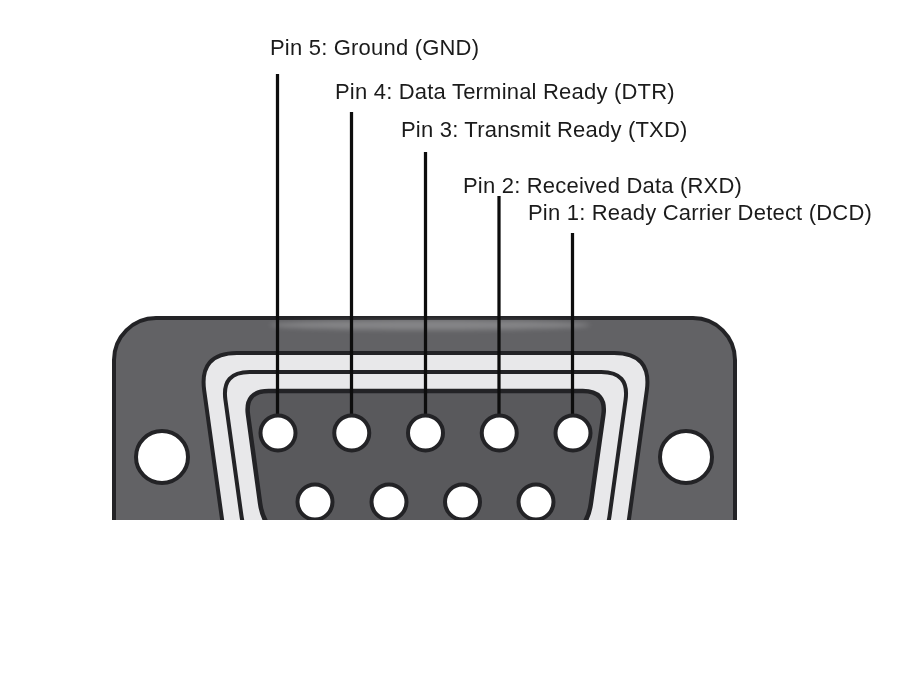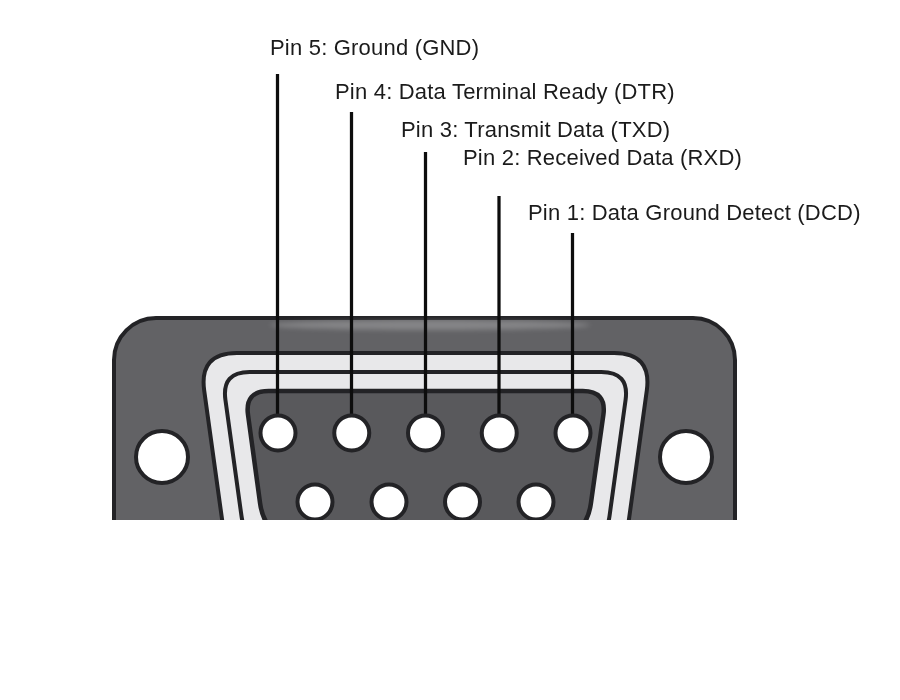--- a/index.html
+++ b/index.html
@@ -15,44 +15,44 @@
     position: absolute;
     font-size: 22px;
     line-height: 24px;
     color: var(--c-label_text, #1b1b1b);
     white-space: nowrap;
     letter-spacing: 0.2px;
   }
   .pin-label[data-name="label-pin-5"] { left: 270px; top: 36px; }
   .pin-label[data-name="label-pin-4"] { left: 335px; top: 80px; }
   .pin-label[data-name="label-pin-3"] { left: 401px; top: 118px; }
-  .pin-label[data-name="label-pin-2"] { left: 463px; top: 146px; }
+  .pin-label[data-name="label-pin-2"] { left: 463px; top: 174px; }
   .pin-label[data-name="label-pin-1"] { left: 528px; top: 201px; }
 
   .connector-svg { position: absolute; left: 0; top: 0; }
 
   .body-rect  { fill: var(--c-body, #626265); stroke: var(--c-outline, #232326); stroke-width: 4; }
   .sheen      { fill: #ffffff; opacity: 0.22; }
   .shell      { fill: var(--c-shell, #e8e8ea); stroke: var(--c-outline, #232326); stroke-width: 4; }
   .keyline    { fill: none; stroke: var(--c-outline, #232326); stroke-width: 4; }
   .interior   { fill: var(--c-body_interior, #59595c); stroke: var(--c-outline, #232326); stroke-width: 4.5; }
   .hole       { fill: var(--c-pin_fill, #ffffff); stroke: var(--c-outline, #232326); stroke-width: 4; }
   .pin        { fill: var(--c-pin_fill, #ffffff); stroke: var(--c-outline, #232326); stroke-width: 4; }
   .leader     { stroke: var(--c-leader_line, #0d0d0d); stroke-width: 3.25; }
 </style>
 </head>
 <body>
 
 <div class="stage" data-name="db9-pinout-diagram">
 
   <div class="pin-label" data-name="label-pin-5">Pin 5: Ground (GND)</div>
   <div class="pin-label" data-name="label-pin-4">Pin 4: Data Terminal Ready (DTR)</div>
-  <div class="pin-label" data-name="label-pin-3">Pin 3: Transmit Data (TXD)</div>
+  <div class="pin-label" data-name="label-pin-3">Pin 3: Transmit Ready (TXD)</div>
   <div class="pin-label" data-name="label-pin-2">Pin 2: Received Data (RXD)</div>
-  <div class="pin-label" data-name="label-pin-1">Pin 1: Data Ground Detect (DCD)</div>
+  <div class="pin-label" data-name="label-pin-1">Pin 1: Ready Carrier Detect (DCD)</div>
 
   <svg class="connector-svg" width="900" height="700" viewBox="0 0 900 700" data-name="db9-connector-graphic">
     <defs>
       <filter id="soft" x="-50%" y="-50%" width="200%" height="200%">
         <feGaussianBlur stdDeviation="2.6"></feGaussianBlur>
       </filter>
     </defs>
 
     <rect class="body-rect" data-name="connector-body" x="114" y="318" width="621" height="277" rx="42"></rect>
     <ellipse class="sheen" data-name="body-highlight" cx="430" cy="325" rx="160" ry="5" filter="url(#soft)"></ellipse>

